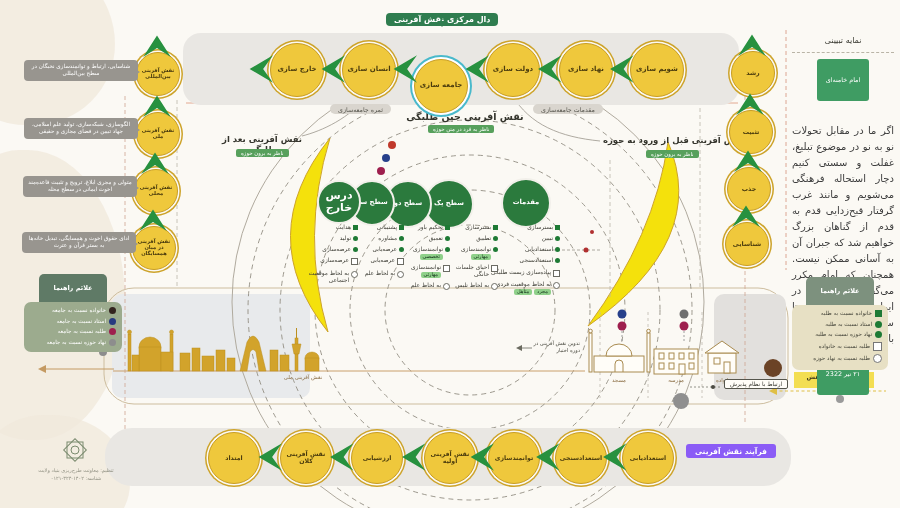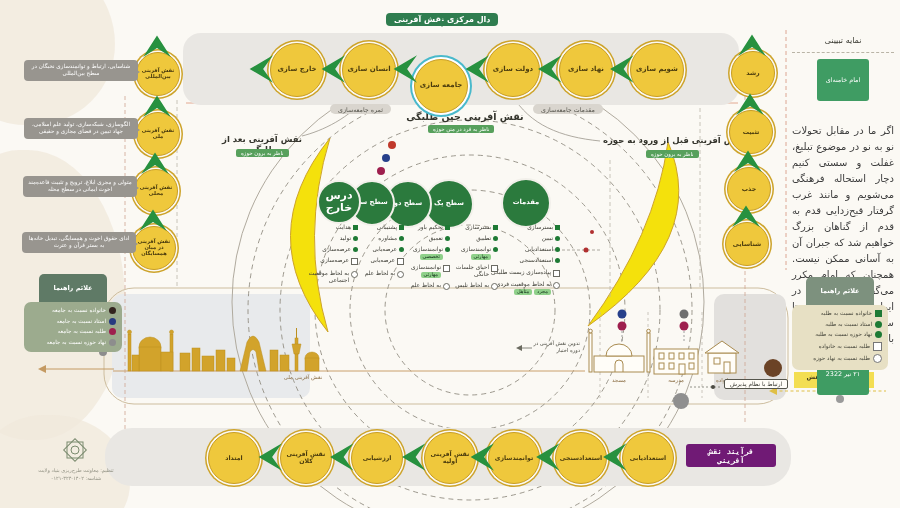--- a/index.html
+++ b/index.html
@@ -72,22 +72,22 @@
   .lm.wc{background:#fff;border:1px solid #777;border-radius:50%;}
   
   #rpanel{position:absolute;z-index:3;left:792px;top:34px;width:102px;direction:rtl;text-align:center;}
   #rpanel .cal{font-family:"DejaVu Serif",serif;font-weight:bold;font-style:italic;font-size:15px;
                color:#243e2b;line-height:1.05;}
   #rpanel .sub{font-size:8px;color:#3c3c34;margin-top:2px;padding-bottom:7px;border-bottom:1px dashed #b9b4a6;}
   .badge{display:inline-block;background:#3f9c63;color:#fff;font-size:6.4px;padding:17px 9px;
          border-radius:3px;margin-top:6px;}
   #rpanel .quote{font-size:10px;color:#3c3c3c;text-align:justify;line-height:1.6;margin-top:22px;direction:rtl;}
   
-  .process-box{position:absolute;z-index:4;background:#701a75;color:#fff;font-weight:bold;font-size:7.5px;
-               padding:2.5px 8px;border-radius:3px;direction:rtl;text-align:center;font-family:Liberation Mono, monospace;}
+  .process-box{position:absolute;z-index:4;background:#8b5cf6;color:#fff;font-weight:bold;font-size:7.5px;
+               padding:2.5px 8px;border-radius:3px;direction:rtl;text-align:center;}
   
   #footer-credit{position:absolute;z-index:4;left:28px;top:467px;width:96px;text-align:center;
                  font-size:5px;color:#8f8f80;direction:rtl;line-height:1.5;}
 </style>
 </head>
 <body>
 
 <div id="stage">
 
   <div class="blob" style="left:-55px;top:-45px;width:170px;height:170px;"></div>

